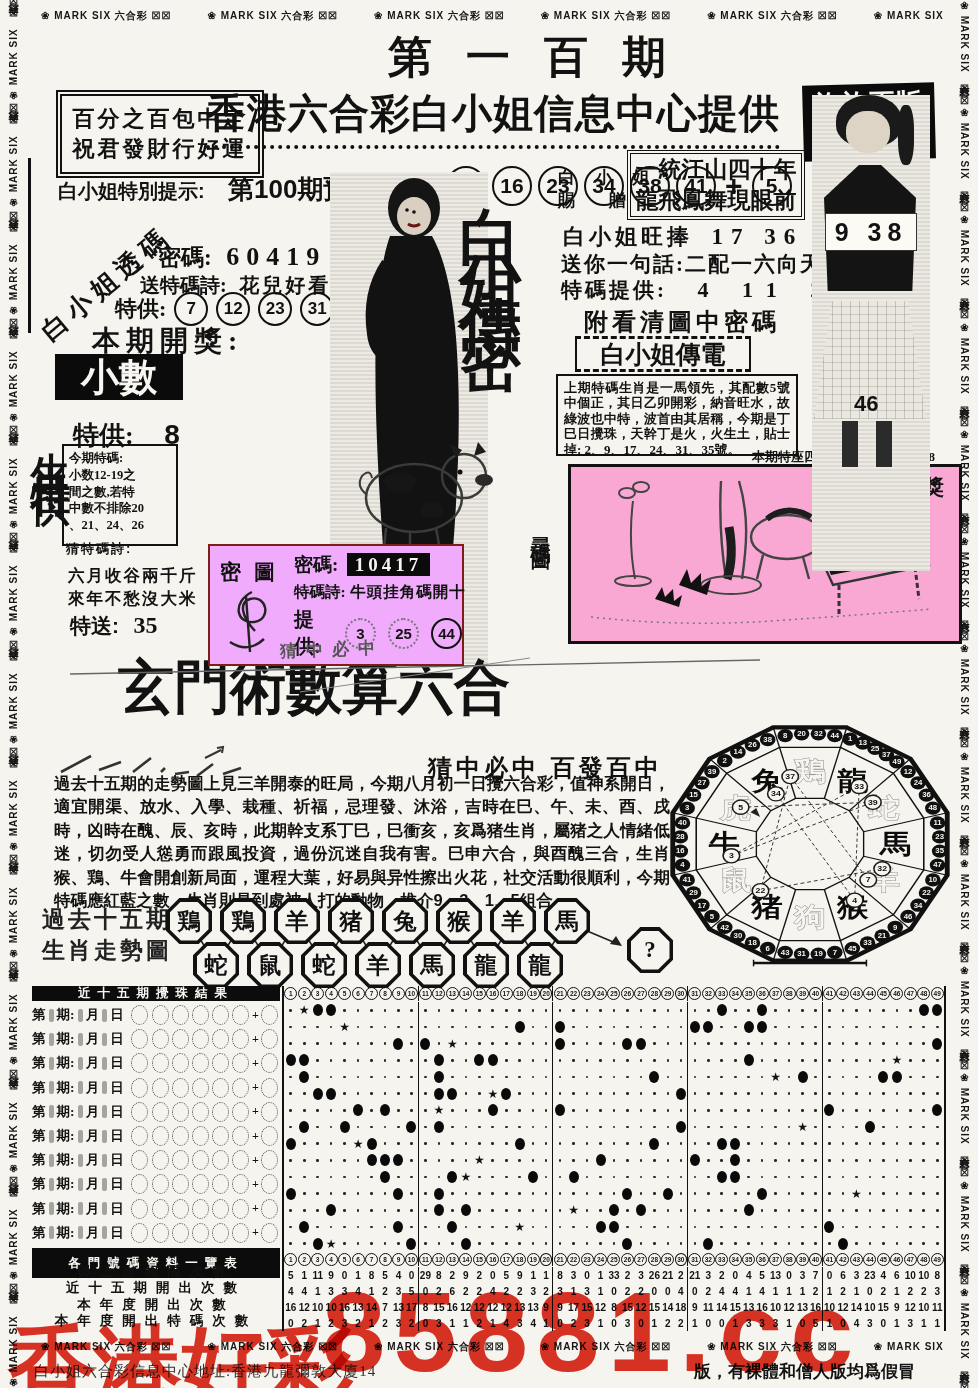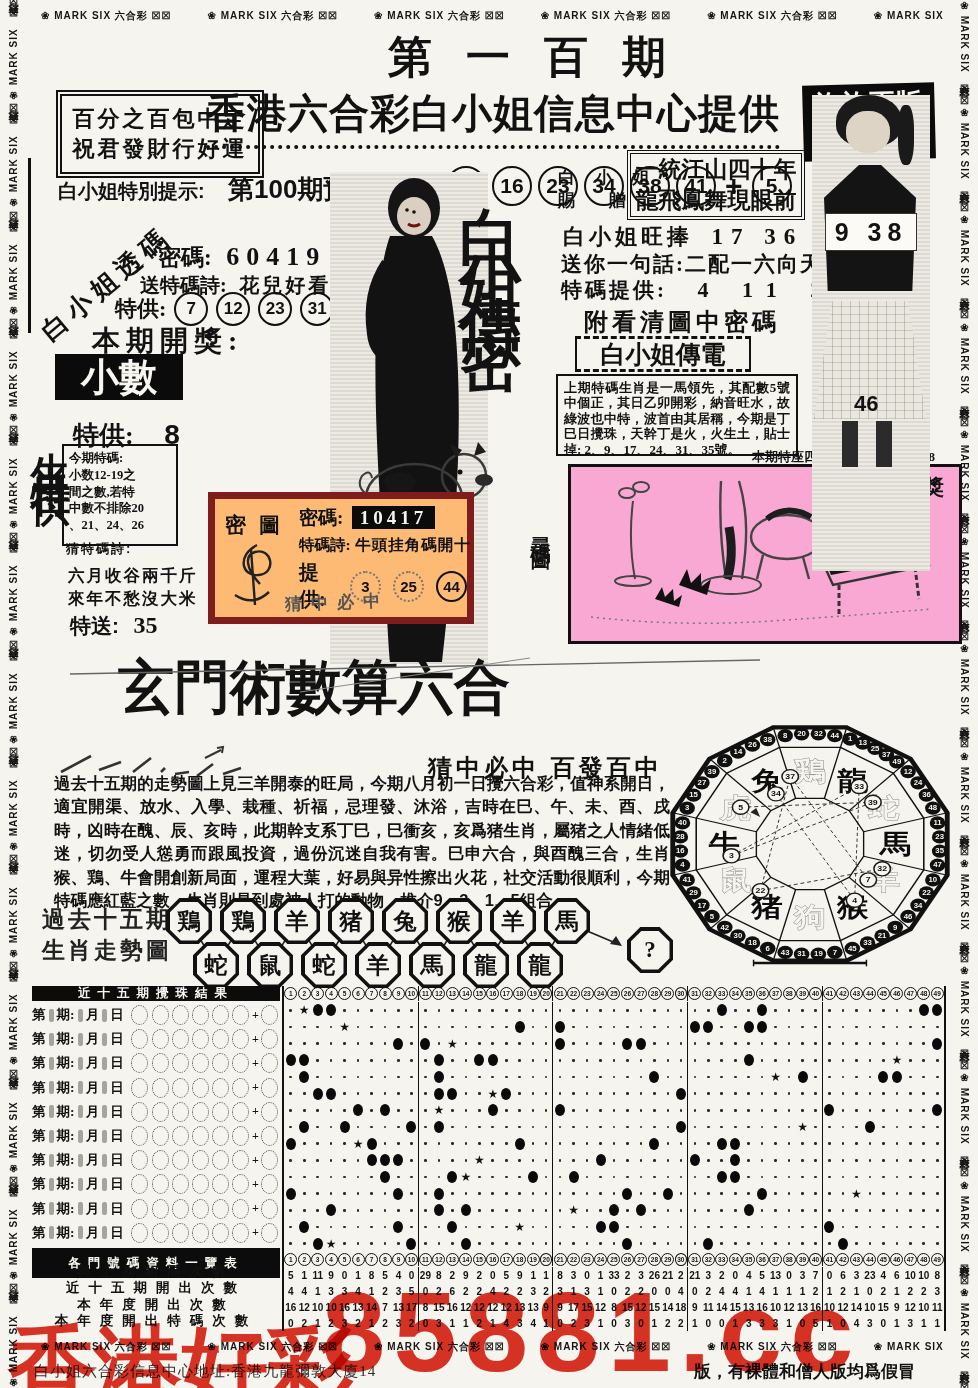--- a/index.html
+++ b/index.html
@@ -195,21 +195,21 @@
       <path d="M58,92 q-20,30 -14,70 q2,18 16,22" fill="none" stroke="#121212" stroke-width="14"></path>
       <circle cx="84" cy="40" r="1.8" fill="#111"></circle>
       <circle cx="77" cy="38" r="1.8" fill="#111"></circle>
       <path d="M78,52 q6,4 12,0" stroke="#6b1212" stroke-width="3" fill="none"></path>
     </svg>
   </div>
 
   <div class="abs serif vtext" style="left:455px;top:158px;font-size:62px;font-weight:900;line-height:70px;letter-spacing:30px">白小姐傳密</div>
   <div class="abs serif vtext b" style="left:528px;top:520px;font-size:20px;letter-spacing:8px">尋碼圖</div>
 
-  <div class="abs" style="left:208px;top:492px;width:252px;height:118px;border:7px solid #7f1d1d;background:#fdba74;z-index:2">
+  <div class="abs" style="left:208px;top:544px;width:252px;height:118px;border:2px solid #7f1d1d;background:#f0abfc;z-index:2">
     <div class="abs serif b" style="left:10px;top:12px;font-size:21px;letter-spacing:13px;white-space:nowrap">密圖</div>
     <div class="abs" style="left:8px;top:40px">
       <svg width="66" height="72" viewBox="0 0 66 72">
         <path d="M34,6 c-20,10 -16,32 2,30 c18,-2 13,-28 -4,-23 c-11,3 -9,17 5,32 M12,56 q18,12 34,-3 M28,10 l4,56" fill="none" stroke="#222" stroke-width="2.4"></path>
       </svg>
     </div>
     <div class="abs" style="left:84px;top:6px;white-space:nowrap">
       <span class="serif b" style="font-size:19px">密碼:</span>
       <span class="serif b" style="font-size:19px;background:#0b0b0b;color:#f6f5ef;padding:1px 8px;letter-spacing:4px;margin-left:4px">10417</span>
     </div>

